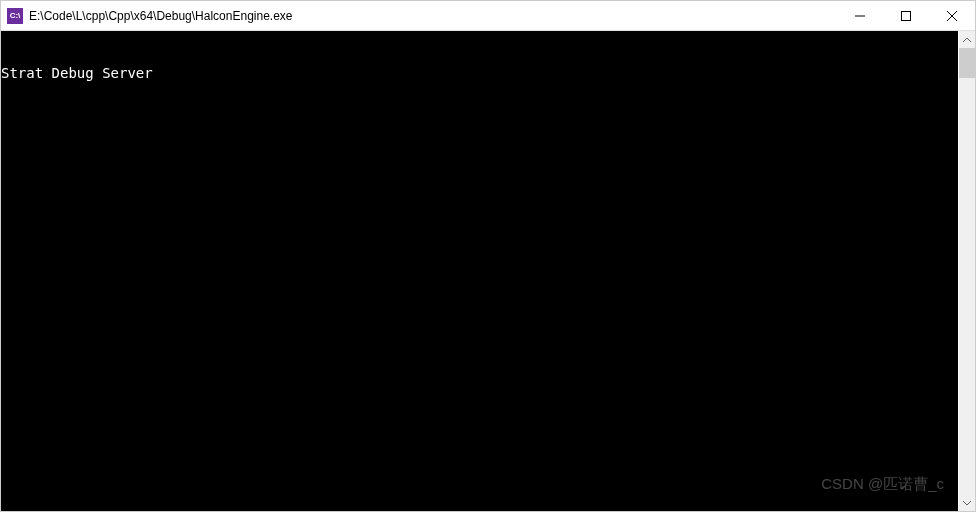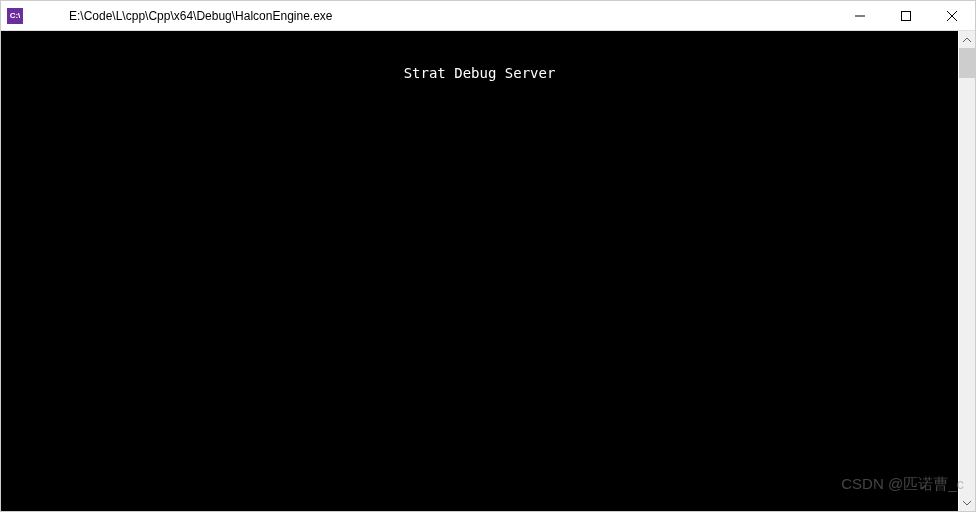--- a/index.html
+++ b/index.html
@@ -45,21 +45,20 @@
       justify-content: center;
       font-size: 8px;
       color: #ffffff;
       font-weight: bold;
     }
     
     .title-text {
       font-size: 12px;
       color: #000000;
       flex: 1;
-      margin-left: 40px;
     }
     
     .window-controls {
       display: flex;
       height: 100%;
     }
     
     .win-btn {
       width: 46px;
       height: 100%;
@@ -88,21 +87,20 @@
       font-family: "Consolas", "SimSun", "NSimSun", monospace;
       font-size: 14px;
       line-height: 16px;
       padding: 2px 0 0 0;
       white-space: pre;
       overflow: hidden;
     }
     
     .console-line {
       display: block;
-      text-align: center;
     }
     
     .scrollbar {
       width: 17px;
       background: #f0f0f0;
       display: flex;
       flex-direction: column;
       border-left: 1px solid #ffffff;
     }
     
@@ -132,21 +130,21 @@
       left: 0;
       right: 0;
       height: 30px;
       background: #cdcdcd;
       cursor: pointer;
     }
     
     .watermark {
       position: absolute;
       bottom: 18px;
-      right: 12px;
+      right: 32px;
       color: #888888;
       font-size: 15px;
       opacity: 0.5;
       pointer-events: none;
       font-family: "Microsoft YaHei", sans-serif;
     }
   </style>
 </head>
 <body>
 

